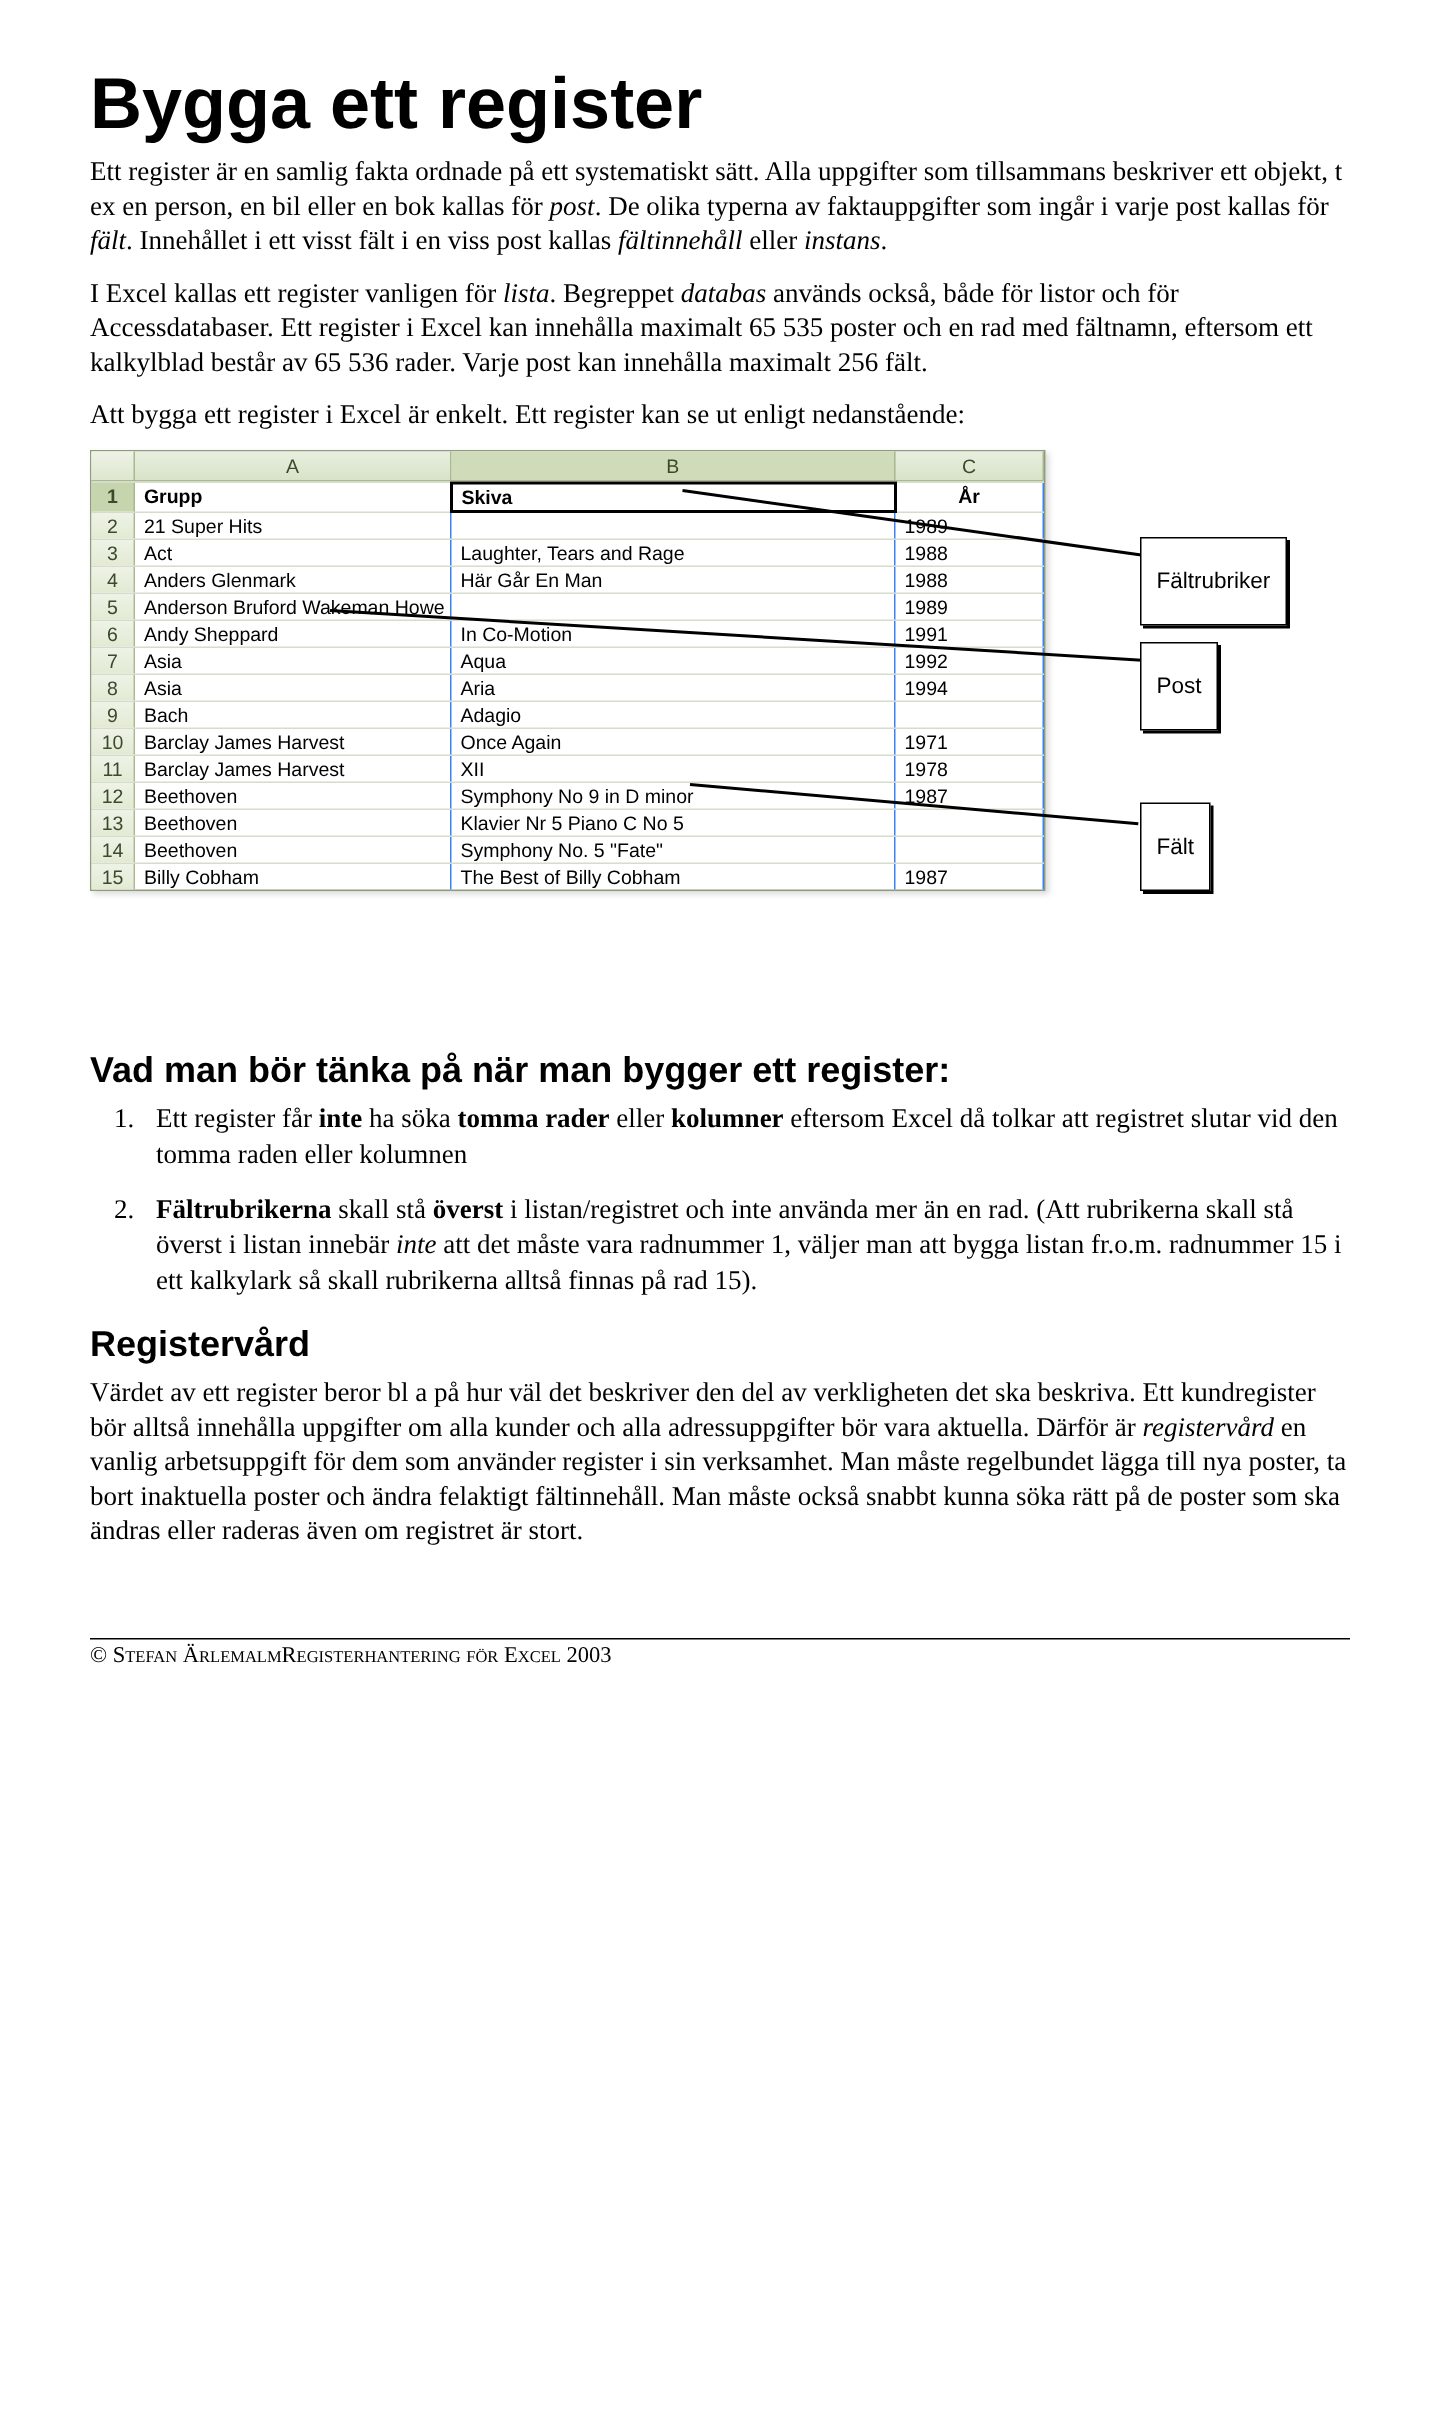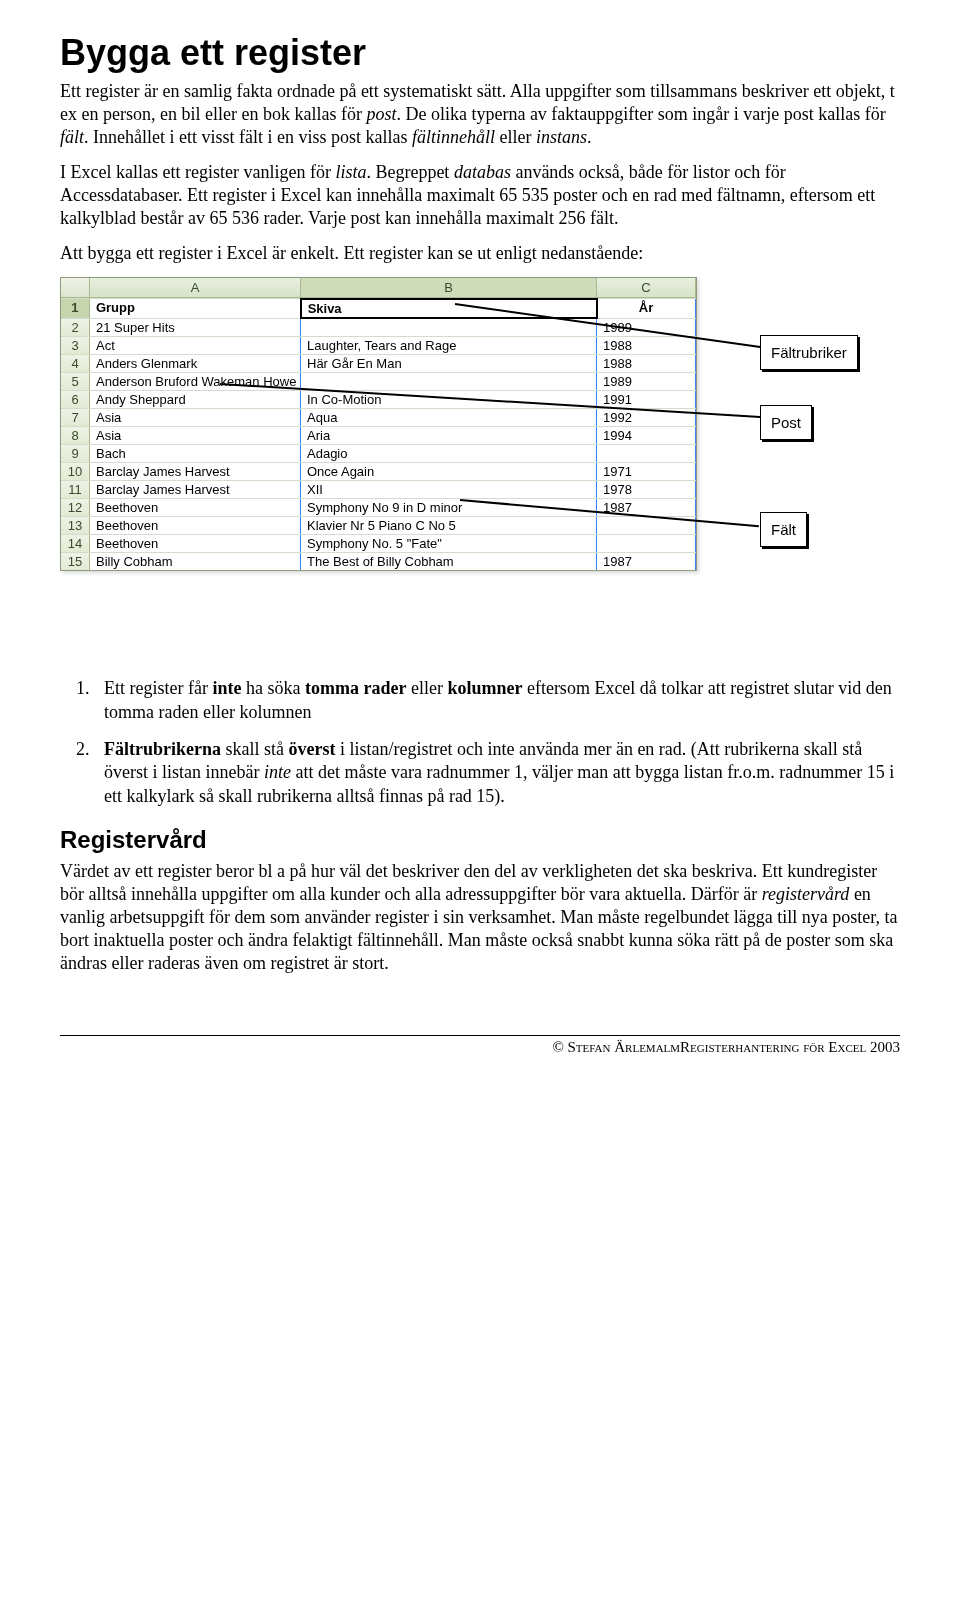--- a/index.html
+++ b/index.html
@@ -17,22 +17,22 @@
   }
   .page-num {
     text-align: right;
     font-size: 17px;
     margin-bottom: 8px;
     text-decoration: underline;
   }
   h1 {
     font-family: Arial, Helvetica, sans-serif;
     font-weight: bold;
-    font-size: 36px;
-    margin: 8px 0 4px 0;
+    font-size: 48px;
+    margin: 18px 0 4px 0;
   }
   h2 {
     font-family: Arial, Helvetica, sans-serif;
     font-weight: bold;
     font-size: 24px;
     margin: 26px 0 2px 0;
   }
   h3 {
     font-family: Arial, Helvetica, sans-serif;
     font-weight: bold;
@@ -107,21 +107,21 @@
   }
 
   
   .callout {
     position: absolute;
     font-family: Arial, Helvetica, sans-serif;
     font-size: 15px;
     background: #fff;
     border: 1px solid #000;
     box-shadow: 2px 2px 0 #000;
-    padding: 8px 10px;
+    padding: 20px 10px;
   }
   .co1 { top: 58px; left: 700px; }
   .co2 { top: 128px; left: 700px; }
   .co3 { top: 235px; left: 700px; }
 
   
   .arrow {
     position: absolute;
     background: #000;
     height: 2px;
@@ -129,21 +129,21 @@
   }
 
   
   ol.tips { margin: 6px 0 14px 0; padding-left: 34px; }
   ol.tips li { margin-bottom: 14px; line-height: 1.3; padding-left: 10px; }
 
   .footer {
     border-top: 1.5px solid #000;
     margin-top: 60px;
     display: flex;
-    justify-content: flex-end;
+    justify-content: flex-start;
     font-size: 15px;
     font-variant: small-caps;
     padding-top: 3px;
   }
 </style>
 </head>
 <body>
 
 <div class="page">
 
@@ -264,20 +264,21 @@
 
     <div class="arrow" style="top:26px; left:395px; width:310px; transform:rotate(8deg);"></div>
     <div class="arrow" style="top:106px; left:160px; width:545px; transform:rotate(3.5deg);"></div>
     <div class="arrow" style="top:222px; left:400px; width:300px; transform:rotate(5deg);"></div>
 
     <div class="callout co1">Fältrubriker</div>
     <div class="callout co2">Post</div>
     <div class="callout co3">Fält</div>
   </div>
 
+  <h2>Vad man bör tänka på när man bygger ett register:</h2>
   <ol class="tips">
     <li>
       <span>Ett register får </span><span class="b">inte</span><span> ha söka </span><span class="b">tomma rader</span><span> eller </span><span class="b">kolumner</span><span> eftersom Excel då tolkar att registret slutar vid den tomma raden eller kolumnen</span>
     </li>
     <li>
       <span class="b">Fältrubrikerna</span><span> skall stå </span><span class="b">överst</span><span> i listan/registret och inte använda mer än en rad. (Att rubrikerna skall stå överst i listan innebär </span><span class="i">inte</span><span> att det måste vara radnummer 1, väljer man att bygga listan fr.o.m. radnummer 15 i ett kalkylark så skall rubrikerna alltså finnas på rad 15).</span>
     </li>
   </ol>
 
   <h3>Registervård</h3>

